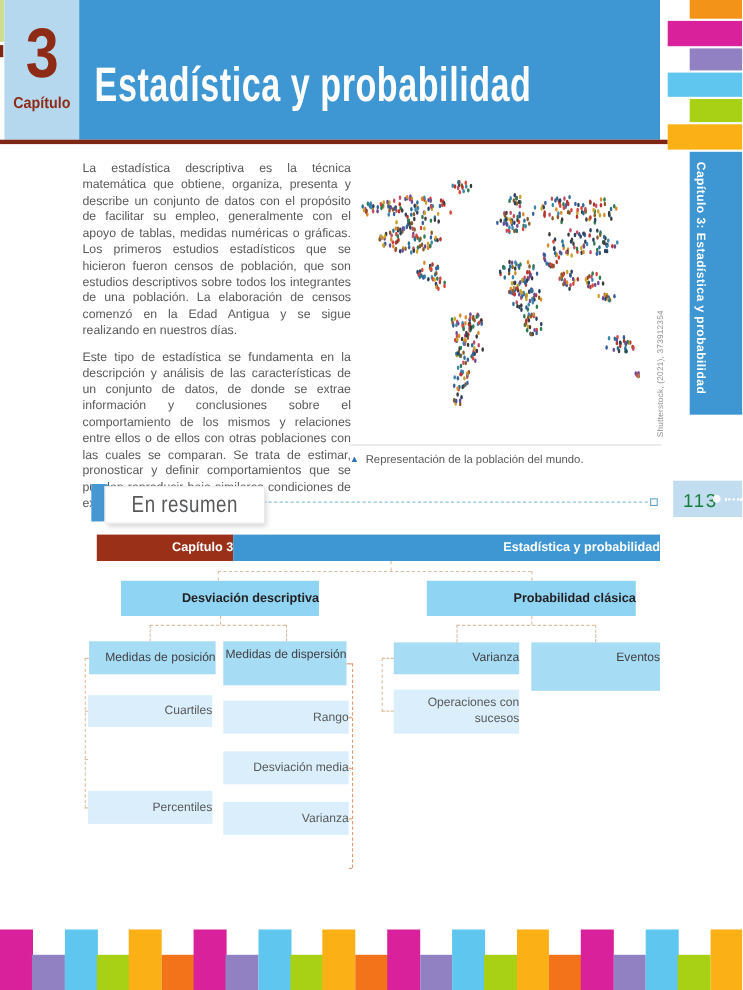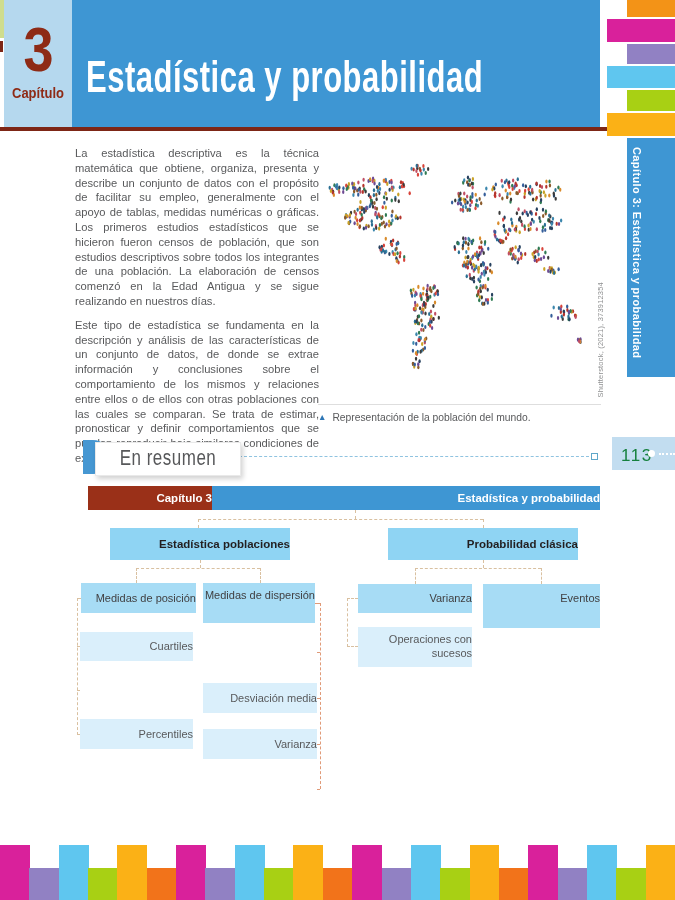--- a/index.html
+++ b/index.html
@@ -892,31 +892,32 @@
 
   <div class="abs pagebox" style="background: rgb(194, 221, 240);">
     <div class="abs pagenum">113</div>
     <div class="abs pagedot"></div>
     <div class="abs pagedots"></div>
   </div>
 
   <div class="node n-chap" style="background: rgb(154, 48, 24);">Capítulo 3</div>
   <div class="node n-root" style="background: rgb(62, 150, 211);">Estadística y probabilidad</div>
 
-  <div class="node n-bl" style="background: rgb(143, 212, 243);">Estadística poblaciones</div>
+  <div class="node n-bl" style="background: rgb(143, 212, 243);">Desviación descriptiva</div>
   <div class="node n-br" style="background: rgb(143, 212, 243);">Probabilidad clásica</div>
 
   <div class="node n-pos" style="background: rgb(167, 220, 245);">Medidas de posición</div>
   <div class="node n-dis" style="background: rgb(167, 220, 245);">Medidas de dispersión</div>
   <div class="node n-suc" style="background: rgb(167, 220, 245);">Varianza</div>
   <div class="node n-eve" style="background: rgb(167, 220, 245);">Eventos</div>
 
   <div class="node n-cua" style="background: rgb(218, 239, 251);">Cuartiles</div>
   <div class="node n-dec" style="background: rgb(218, 239, 251); margin-top: 43px;">Deciles</div>
   <div class="node n-per" style="background: rgb(218, 239, 251);">Percentiles</div>
+  <div class="node n-ran" style="background: rgb(218, 239, 251);">Rango</div>
   <div class="node n-var" style="background: rgb(218, 239, 251);">Varianza</div>
   <div class="node n-dme" style="background: rgb(218, 239, 251);">Desviación media</div>
   <div class="node n-ope" style="background: rgb(218, 239, 251);">Operaciones con sucesos</div>
 
   <div class="cx cv" style="left:355px;top:510px;height:9px;"></div>
   <div class="cx ch" style="left:198px;top:519px;width:285px;"></div>
   <div class="cx cv" style="left:198px;top:519px;height:9px;"></div>
   <div class="cx cv" style="left:483px;top:519px;height:9px;"></div>
 
   <div class="cx cv" style="left:200px;top:560px;height:8px;"></div>

